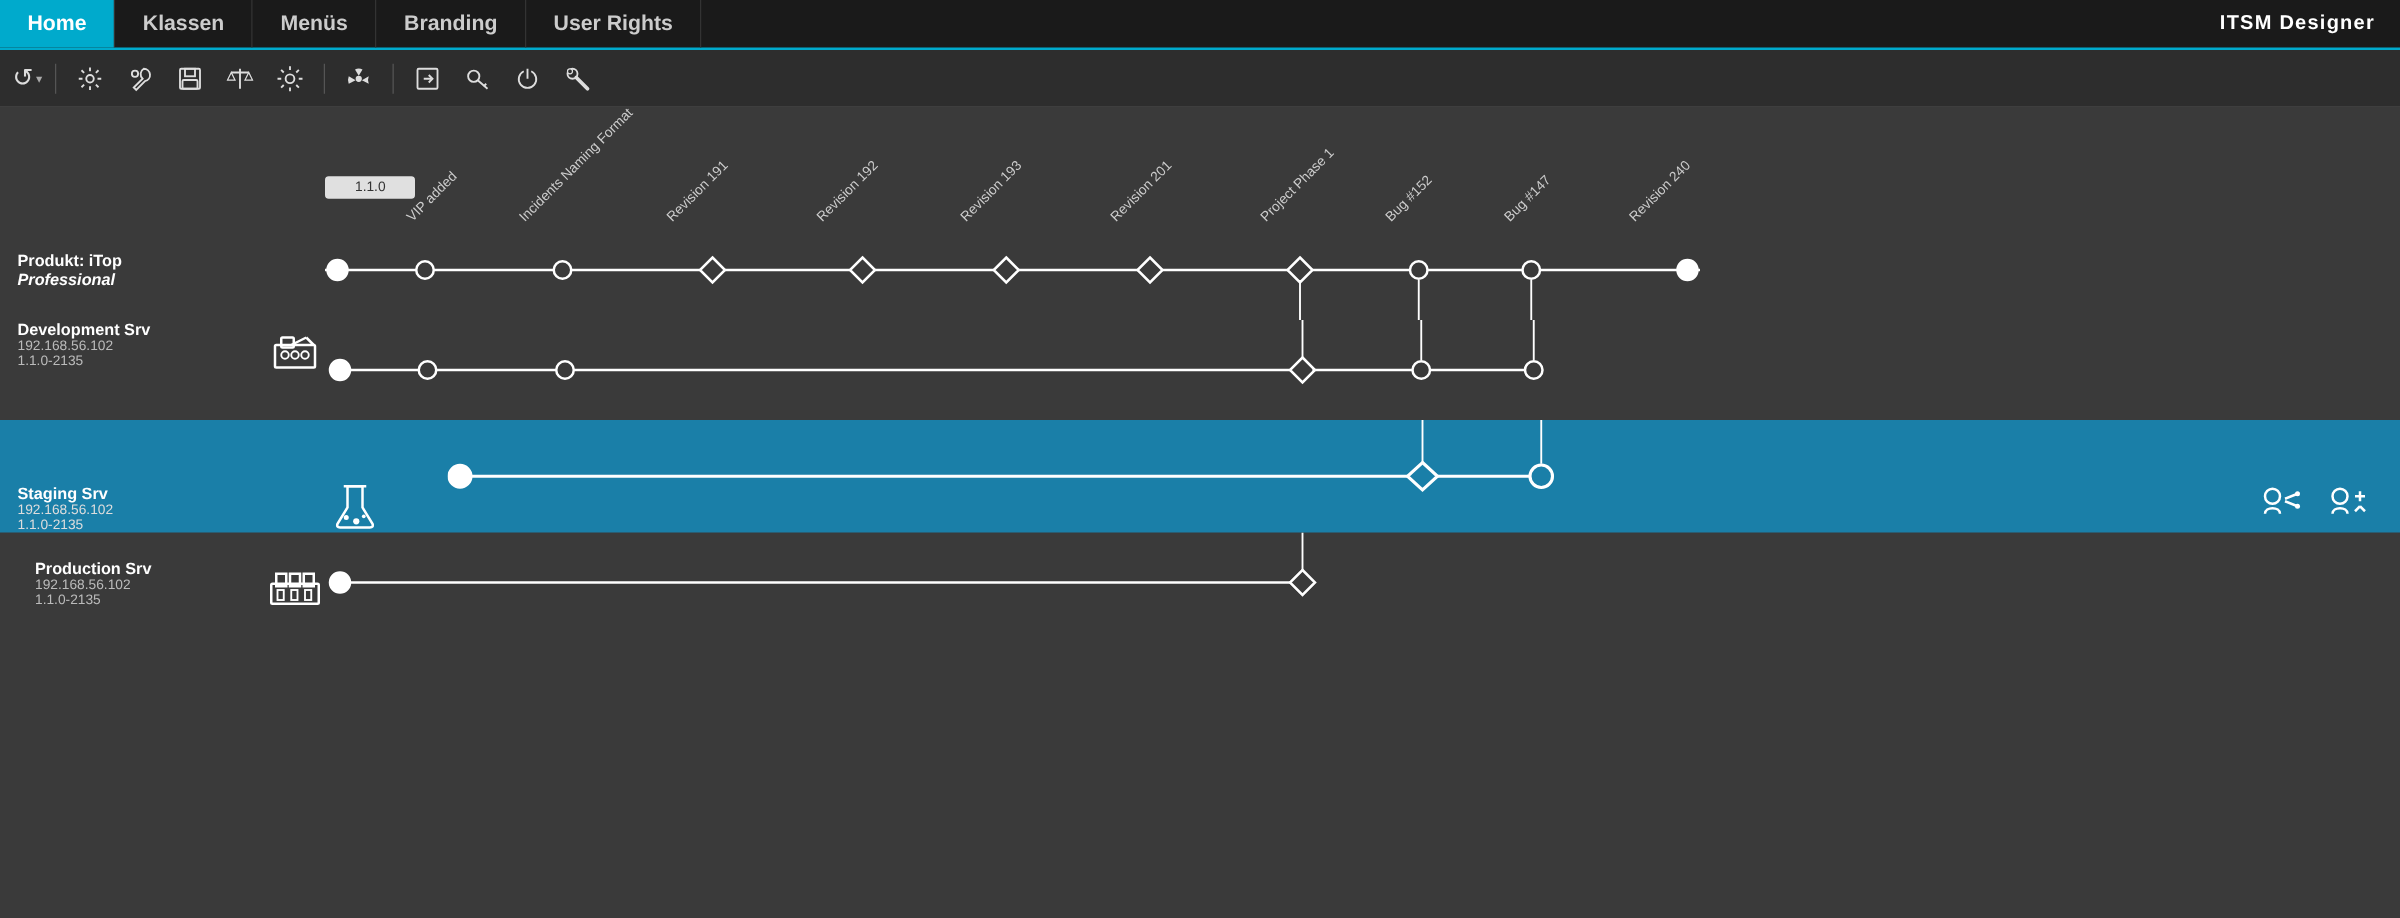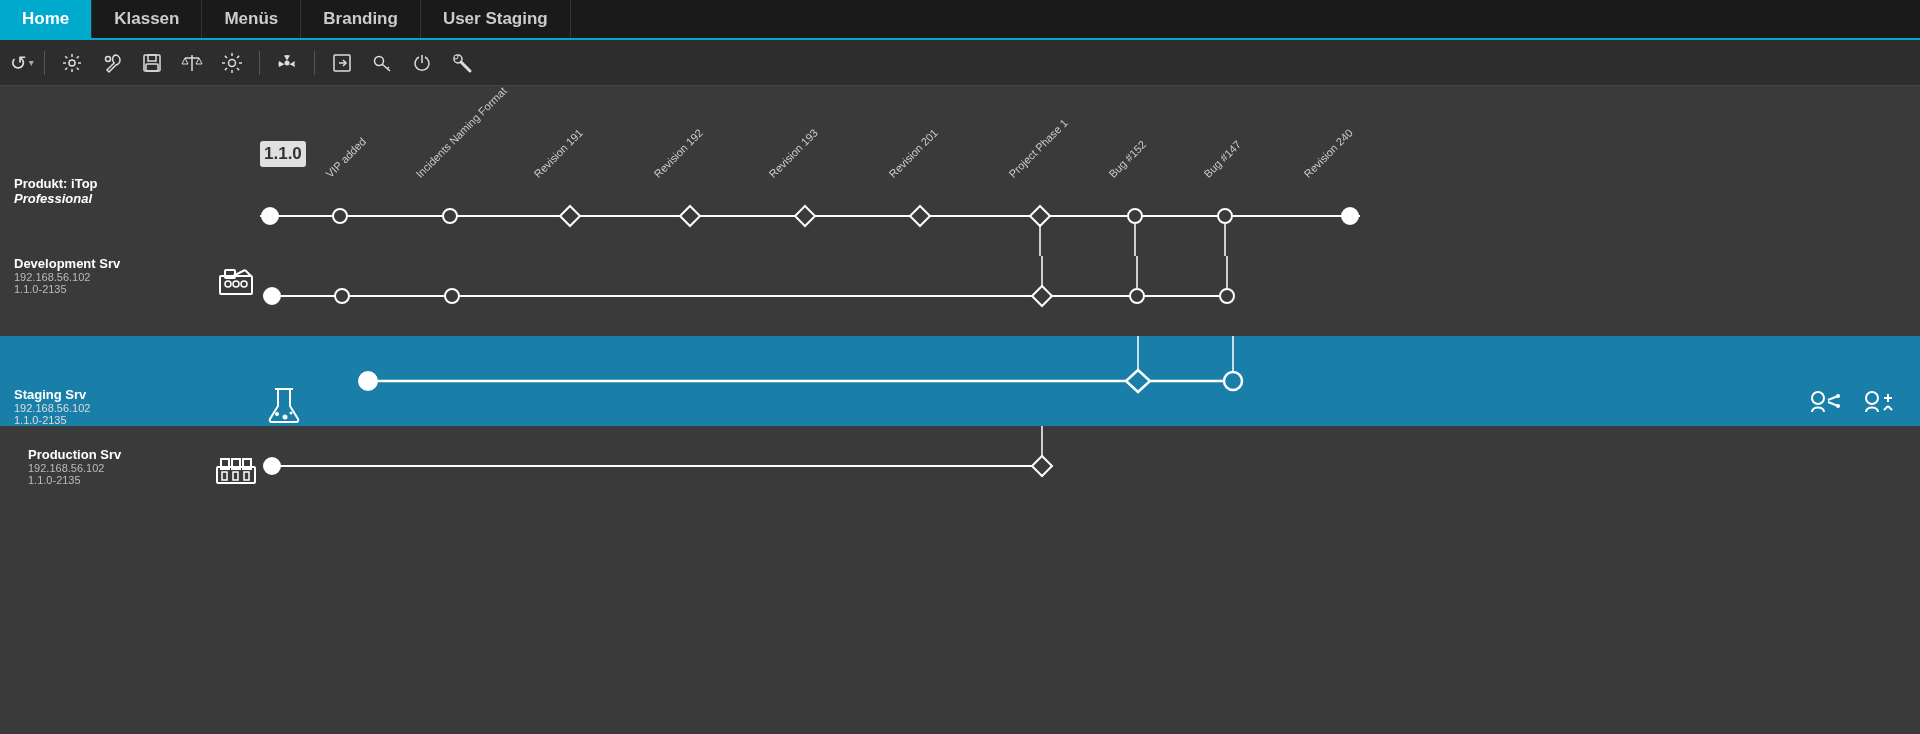--- a/index.html
+++ b/index.html
@@ -99,21 +99,22 @@
     }
   </style>
 </head>
 <body>
 
 <div class="top-nav">
   <div class="nav-tab active">Home</div>
   <div class="nav-tab">Klassen</div>
   <div class="nav-tab">Menüs</div>
   <div class="nav-tab">Branding</div>
-  <div class="nav-tab">User Staging</div>
+  <div class="nav-tab">User Rights</div>
+  <div class="nav-brand">ITSM Designer</div>
 </div>
 
 <div class="toolbar">
   <div class="toolbar-undo">
     <span class="arrow">↺</span>
     <span class="dropdown">▾</span>
   </div>
   <div class="toolbar-sep"></div>
   <div class="toolbar-btn" title="Settings">
     <svg width="22" height="22" viewBox="0 0 22 22" fill="none">
@@ -184,35 +185,35 @@
       <line x1="10" y1="10" x2="19" y2="19" stroke="#ddd" stroke-width="3" stroke-linecap="round"></line>
       <circle cx="5" cy="5" r="2" fill="#2d2d2d" stroke="#ddd" stroke-width="1"></circle>
     </svg>
   </div>
 </div>
 
 <div class="main-content">
 
   <div class="version-labels">
 
-    <div style="position:absolute; left:260px; top:55px; background:#e0e0e0; color:#333; font-weight:bold; font-size:17px; padding:3px 4px; border-radius:3px;">1.1.0</div>
+    <div style="position:absolute; left:260px; top:55px; background:#e0e0e0; color:#333; font-weight:normal; font-size:11px; padding:3px 24px; border-radius:3px;">1.1.0</div>
 
     <div style="position:absolute; left:332px; top:82px; font-size:11px; color:#ccc; transform:rotate(-45deg); transform-origin:left bottom; white-space:nowrap;">VIP added</div>
     <div style="position:absolute; left:422px; top:82px; font-size:11px; color:#ccc; transform:rotate(-45deg); transform-origin:left bottom; white-space:nowrap;">Incidents Naming Format</div>
     <div style="position:absolute; left:540px; top:82px; font-size:11px; color:#ccc; transform:rotate(-45deg); transform-origin:left bottom; white-space:nowrap;">Revision 191</div>
     <div style="position:absolute; left:660px; top:82px; font-size:11px; color:#ccc; transform:rotate(-45deg); transform-origin:left bottom; white-space:nowrap;">Revision 192</div>
     <div style="position:absolute; left:775px; top:82px; font-size:11px; color:#ccc; transform:rotate(-45deg); transform-origin:left bottom; white-space:nowrap;">Revision 193</div>
     <div style="position:absolute; left:895px; top:82px; font-size:11px; color:#ccc; transform:rotate(-45deg); transform-origin:left bottom; white-space:nowrap;">Revision 201</div>
     <div style="position:absolute; left:1015px; top:82px; font-size:11px; color:#ccc; transform:rotate(-45deg); transform-origin:left bottom; white-space:nowrap;">Project Phase 1</div>
     <div style="position:absolute; left:1115px; top:82px; font-size:11px; color:#ccc; transform:rotate(-45deg); transform-origin:left bottom; white-space:nowrap;">Bug #152</div>
     <div style="position:absolute; left:1210px; top:82px; font-size:11px; color:#ccc; transform:rotate(-45deg); transform-origin:left bottom; white-space:nowrap;">Bug #147</div>
     <div style="position:absolute; left:1310px; top:82px; font-size:11px; color:#ccc; transform:rotate(-45deg); transform-origin:left bottom; white-space:nowrap;">Revision 240</div>
   </div>
 
-  <div style="position:absolute; top:90px; left:0; width:100%; height:80px; display:flex; align-items:flex-start;">
+  <div style="position:absolute; top:90px; left:0; width:100%; height:80px; display:flex; align-items:center;">
     <div style="width:260px; padding-left:14px; flex-shrink:0;">
       <div style="font-size:13px; font-weight:bold; color:#fff;">Produkt: iTop</div>
       <div style="font-size:13px; font-weight:bold; color:#fff;font-style:italic;">Professional</div>
     </div>
     <div style="flex:1; position:relative; height:80px;">
       <svg width="100%" height="80" style="position:absolute;top:0;left:0;">
 
         <line x1="0" y1="40" x2="1100" y2="40" stroke="white" stroke-width="2"></line>
 
         <circle cx="10" cy="40" r="8" fill="white" stroke="white" stroke-width="2"></circle>

